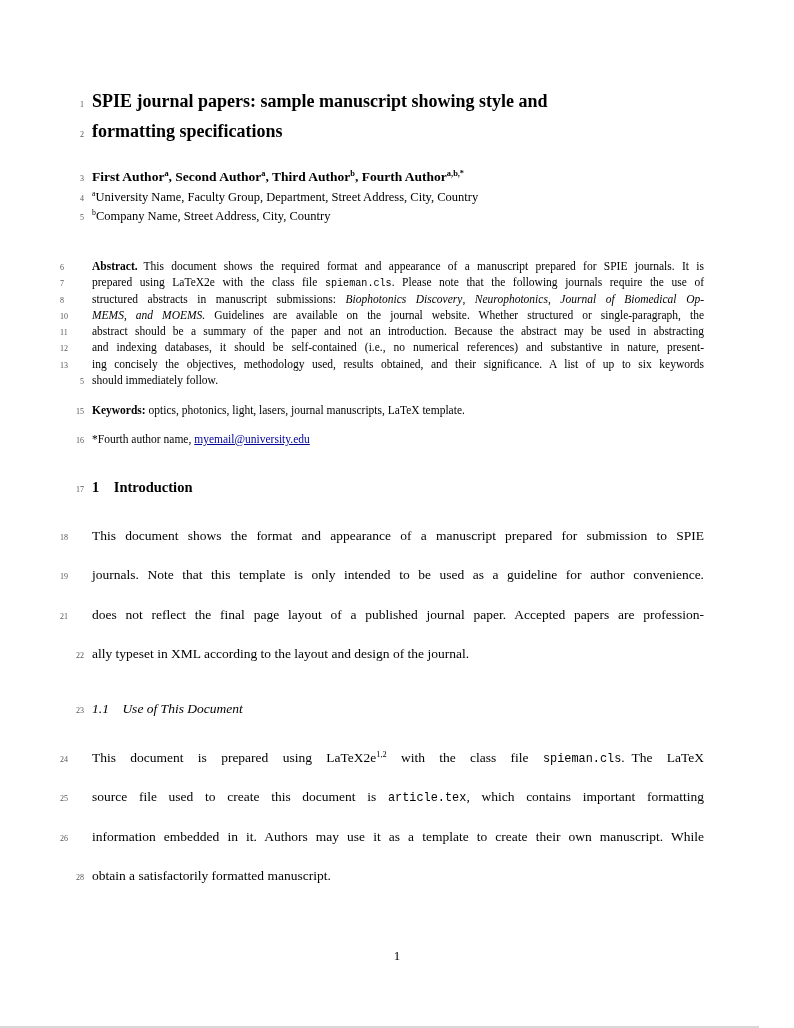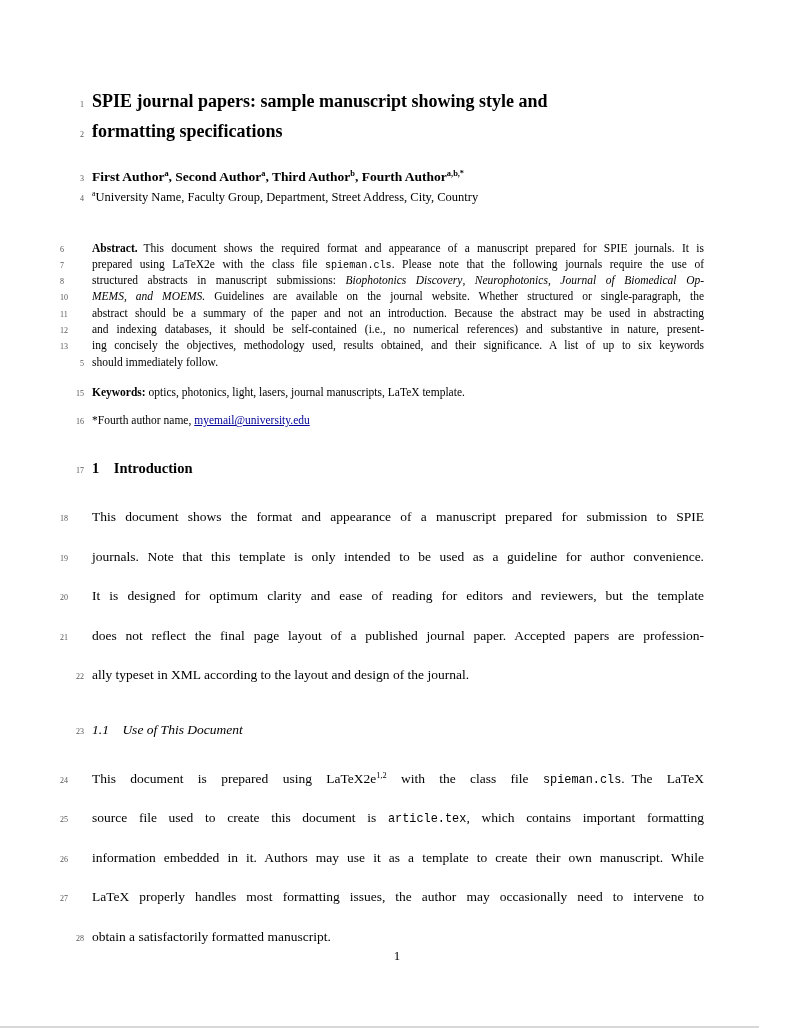--- a/index.html
+++ b/index.html
@@ -73,20 +73,21 @@
   <div class="content" id="doc-body">
       <div class="block block-paper-title">
         <div class="line"><span class="num">1</span><span class="seg">SPIE journal papers: sample manuscript showing style and</span></div>
         <div class="line"><span class="num">2</span><span class="seg">formatting specifications</span></div>
       </div>
       <div class="block block-authors">
         <div class="line"><span class="num">3</span><span class="seg">First Author</span><span class="seg f-sup">a</span><span class="seg">, Second Author</span><span class="seg f-sup">a</span><span class="seg">, Third Author</span><span class="seg f-sup">b</span><span class="seg">, Fourth Author</span><span class="seg f-sup">a,b,*</span></div>
       </div>
       <div class="block block-affiliations">
         <div class="line"><span class="num">4</span><span class="seg f-sup">a</span><span class="seg">University Name, Faculty Group, Department, Street Address, City, Country</span></div>
+        <div class="line"><span class="num">5</span><span class="seg f-sup">b</span><span class="seg">Company Name, Street Address, City, Country</span></div>
       </div>
       <div class="block block-abstract">
         <div class="line j"><span class="num">6</span><span class="seg f-b">Abstract.</span><span class="seg"> This document shows the required format and appearance of a manuscript prepared for SPIE journals. It is</span></div>
         <div class="line j"><span class="num">7</span><span class="seg">prepared using LaTeX2e with the class file </span><span class="seg f-m">spieman.cls</span><span class="seg">. Please note that the following journals require the use of</span></div>
         <div class="line j"><span class="num">8</span><span class="seg">structured abstracts in manuscript submissions: </span><span class="seg f-i">Biophotonics Discovery</span><span class="seg">, </span><span class="seg f-i">Neurophotonics</span><span class="seg">, </span><span class="seg f-i">Journal of Biomedical Op-</span></div>
         <div class="line j"><span class="num">10</span><span class="seg f-i">MEMS, and MOEMS.</span><span class="seg"> Guidelines are available on the journal website. Whether structured or single-paragraph, the</span></div>
         <div class="line j"><span class="num">11</span><span class="seg">abstract should be a summary of the paper and not an introduction. Because the abstract may be used in abstracting</span></div>
         <div class="line j"><span class="num">12</span><span class="seg">and indexing databases, it should be self-contained (i.e., no numerical references) and substantive in nature, present-</span></div>
         <div class="line j"><span class="num">13</span><span class="seg">ing concisely the objectives, methodology used, results obtained, and their significance. A list of up to six keywords</span></div>
         <div class="line"><span class="num">5</span><span class="seg">should immediately follow.</span></div>
@@ -96,32 +97,30 @@
       </div>
       <div class="block block-author-footnote">
         <div class="line"><span class="num">16</span><span class="seg">*Fourth author name, </span><a class="seg f-link" href="#">myemail@university.edu</a></div>
       </div>
       <div class="block block-section-introduction">
         <div class="line"><span class="num">17</span><span class="seg">1 Introduction</span></div>
       </div>
       <div class="block block-intro-paragraph">
         <div class="line j"><span class="num">18</span><span class="seg">This document shows the format and appearance of a manuscript prepared for submission to SPIE</span></div>
         <div class="line j"><span class="num">19</span><span class="seg">journals. Note that this template is only intended to be used as a guideline for author convenience.</span></div>
-        <div class="line j"><span class="num">20</span><span class="seg">It is designed for optimum clarity and ease of reading for editors and reviewers, but the template</span></div>
         <div class="line j"><span class="num">21</span><span class="seg">does not reflect the final page layout of a published journal paper. Accepted papers are profession-</span></div>
         <div class="line"><span class="num">22</span><span class="seg">ally typeset in XML according to the layout and design of the journal.</span></div>
       </div>
       <div class="block block-subsection-use">
         <div class="line"><span class="num">23</span><span class="seg">1.1 Use of This Document</span></div>
       </div>
       <div class="block block-use-paragraph">
         <div class="line j"><span class="num">24</span><span class="seg">This document is prepared using LaTeX2e</span><span class="seg f-sup">1,2</span><span class="seg"> with the class file </span><span class="seg f-m">spieman.cls</span><span class="seg">. The LaTeX</span></div>
         <div class="line j"><span class="num">25</span><span class="seg">source file used to create this document is </span><span class="seg f-m">article.tex</span><span class="seg">, which contains important formatting</span></div>
         <div class="line j"><span class="num">26</span><span class="seg">information embedded in it. Authors may use it as a template to create their own manuscript. While</span></div>
-        <div class="line j"><span class="num">27</span><span class="seg">LaTeX properly handles most formatting issues, the author may occasionally need to intervene to</span></div>
         <div class="line"><span class="num">28</span><span class="seg">obtain a satisfactorily formatted manuscript.</span></div>
       </div>
     </div>
   <div class="footer">
     <span>1</span>
   </div>
   <div class="page-edge"></div>
 </div>
 
 </body></html>

